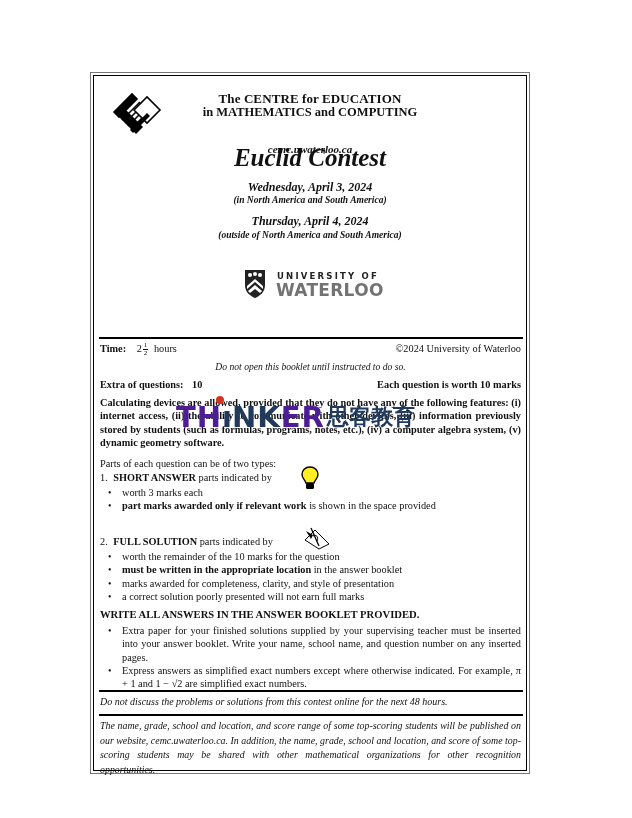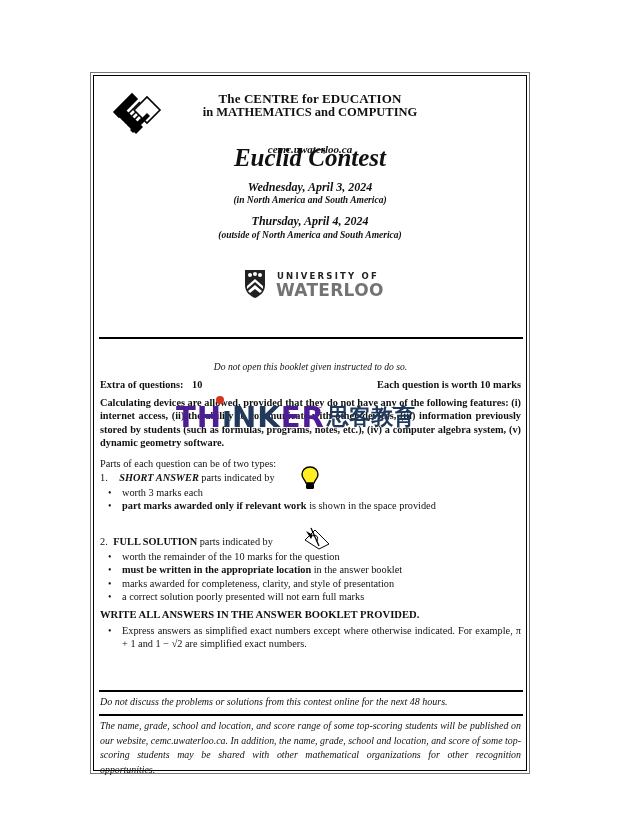--- a/index.html
+++ b/index.html
@@ -82,40 +82,46 @@
         <circle cx="6" cy="6" r="2" fill="#fff"></circle>
           <circle cx="11" cy="5" r="2" fill="#fff"></circle>
           <circle cx="16" cy="6" r="2" fill="#fff"></circle>
       </svg>
       <div class="uw-small">UNIVERSITY OF</div>
       <div class="uw-big">WATERLOO</div>
     </div>
 
     <div class="rule" style="top:261px;"></div>
 
-    <div class="row txt i" style="top:284px; text-align:center; font-size:9.6px;">Do not open this booklet given instructed to do so.</div>
+    <div class="row txt" style="top:266px;">
+      <span class="b">Time:</span>
+      <span style="margin-left:8px;">2</span><span class="frac"><span class="num">1</span><span>2</span></span>
+      <span style="margin-left:3px;">hours</span>
+      <span style="position:absolute; right:0; top:0;">©2024 University of Waterloo</span>
+    </div>
+    <div class="row txt i" style="top:284px; text-align:center; font-size:9.6px;">Do not open this booklet until instructed to do so.</div>
 
     <div class="row txt b" style="top:302px;">
       <span>Extra of questions:</span>
       <span style="margin-left:6px;">10</span>
       <span style="position:absolute; right:0; top:0;">Each question is worth 10 marks</span>
     </div>
 
     <div class="row txt b justify" style="top:320px; line-height:13.4px;">Calculating devices are allowed, provided that they do not have any of the following features: (i) internet access, (ii) the ability to communicate with other devices, (iii) information previously stored by students (such as formulas, programs, notes, etc.), (iv) a computer algebra system, (v) dynamic geometry software.</div>
 
     <div class="wm">
       <span class="wm-latin wm-red">TH</span><span class="wm-latin wm-navy" style="display:inline-block; width:10px;">ı</span><span class="wm-latin wm-navy">NK</span><span class="wm-latin wm-red">ER</span><span class="wm-cn">思客教育</span>
       <span class="wm-dot" style="left:40px; top:-4px;"></span>
     </div>
 
     <div class="row txt" style="top:381px;">Parts of each question can be of two types:</div>
 
     <div class="row txt" style="top:395px;">
       <span>1.</span>
-      <span class="b" style="margin-left:9px;font-style:italic;">SHORT ANSWER</span>
+      <span class="b" style="margin-left:3px;">SHORT ANSWER</span>
       <span>parts indicated by</span>
       <svg style="position:absolute; left:201px; top:-5px;" width="18" height="24" viewBox="0 0 18 24">
         <path d="M9 1 C4 1 1 4.5 1 8.5 C1 12 4 14 5 17 H13 C14 14 17 12 17 8.5 C17 4.5 14 1 9 1 Z" fill="#ffee22" stroke="#000" stroke-width="1.4"></path>
         <rect x="5" y="17" width="8" height="6" rx="1.5" fill="#000"></rect>
       </svg>
     </div>
     <ul class="bul row txt" style="top:410px;">
       <li><span class="b"></span><span>worth 3 marks each</span></li>
       <li><span class="b">part marks awarded only if relevant work</span><span> is shown in the space provided</span></li>
     </ul>
@@ -133,20 +139,21 @@
     </div>
     <ul class="bul row txt" style="top:474px;">
       <li><span class="b"></span><span>worth the remainder of the 10 marks for the question</span></li>
       <li><span class="b">must be written in the appropriate location</span><span> in the answer booklet</span></li>
       <li><span class="b"></span><span>marks awarded for completeness, clarity, and style of presentation</span></li>
       <li><span class="b"></span><span>a correct solution poorly presented will not earn full marks</span></li>
     </ul>
 
     <div class="row txt b" style="top:532px; font-size:10.6px;">WRITE ALL ANSWERS IN THE ANSWER BOOKLET PROVIDED.</div>
     <ul class="bul row txt justify" style="top:548px; left:6px;">
+      <li>Extra paper for your finished solutions supplied by your supervising teacher must be inserted into your answer booklet. Write your name, school name, and question number on any inserted pages.</li>
       <li>Express answers as simplified exact numbers except where otherwise indicated. For example, π + 1 and 1 − √2 are simplified exact numbers.</li>
     </ul>
 
     <div class="rule" style="top:614px;"></div>
     <div class="row txt i" style="top:619px; font-size:10px;">Do not discuss the problems or solutions from this contest online for the next 48 hours.</div>
     <div class="rule" style="top:638px;"></div>
     <div class="row txt i justify" style="top:643px; font-size:9.9px; line-height:14.5px;">The name, grade, school and location, and score range of some top-scoring students will be published on our website, cemc.uwaterloo.ca. In addition, the name, grade, school and location, and score of some top-scoring students may be shared with other mathematical organizations for other recognition opportunities.</div>
 
   </div>
 </div>

